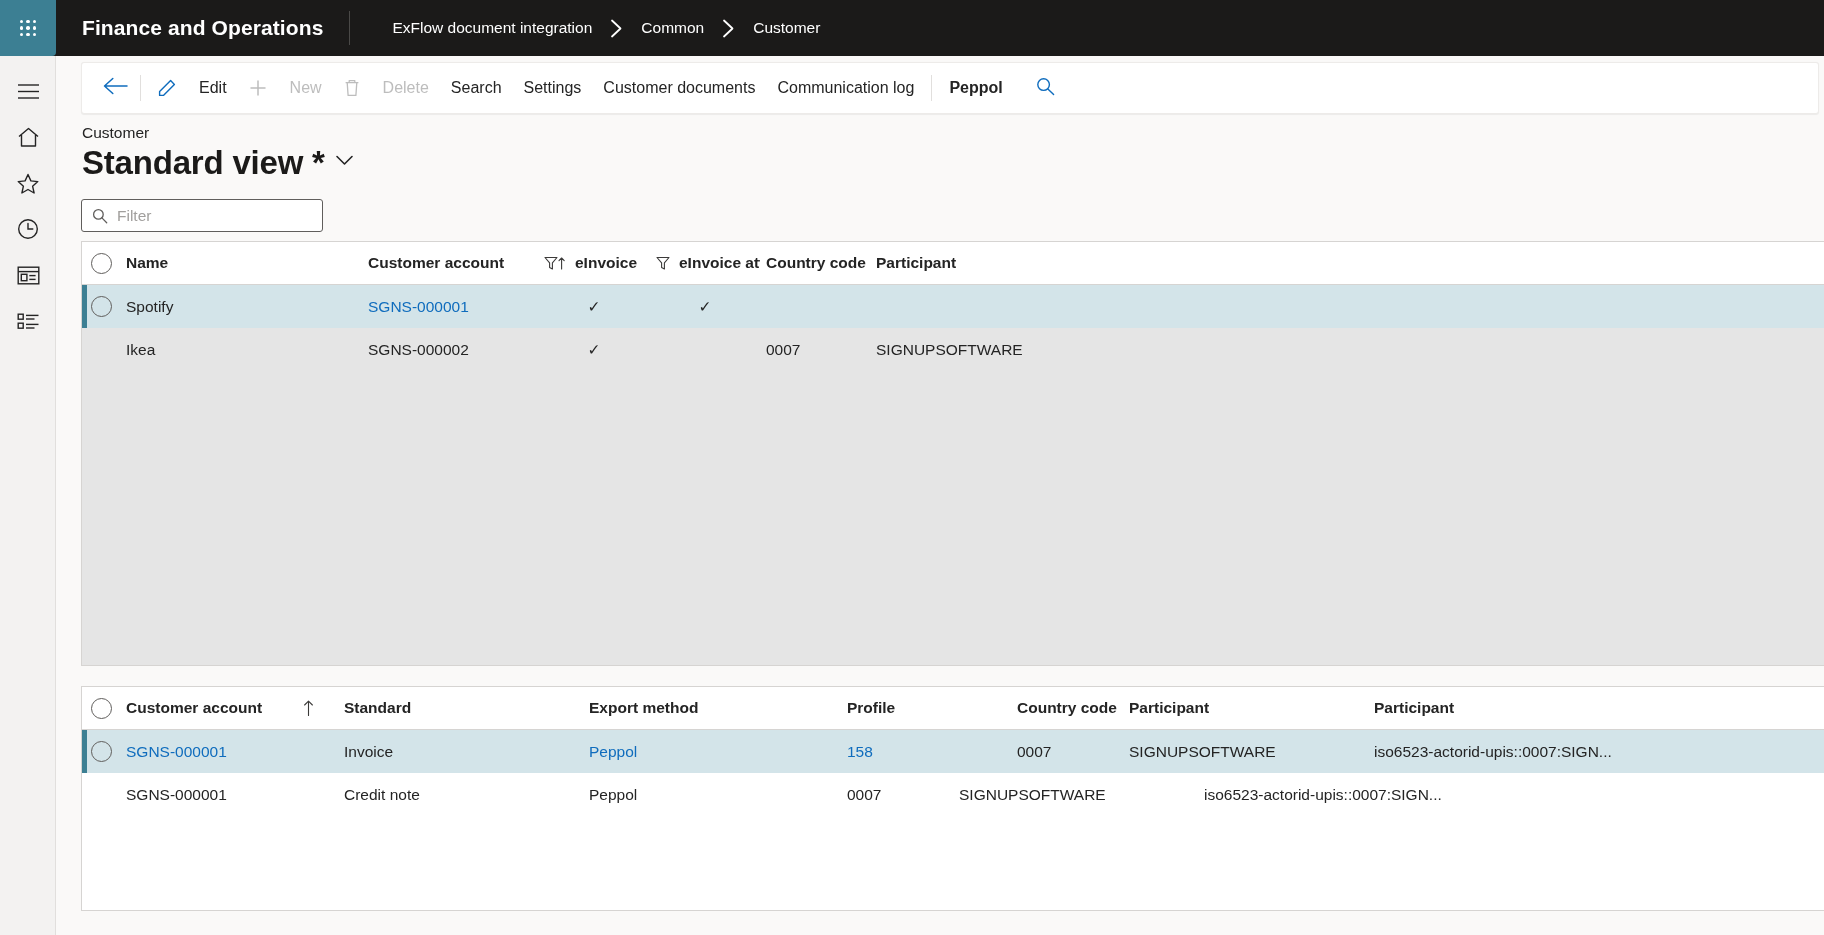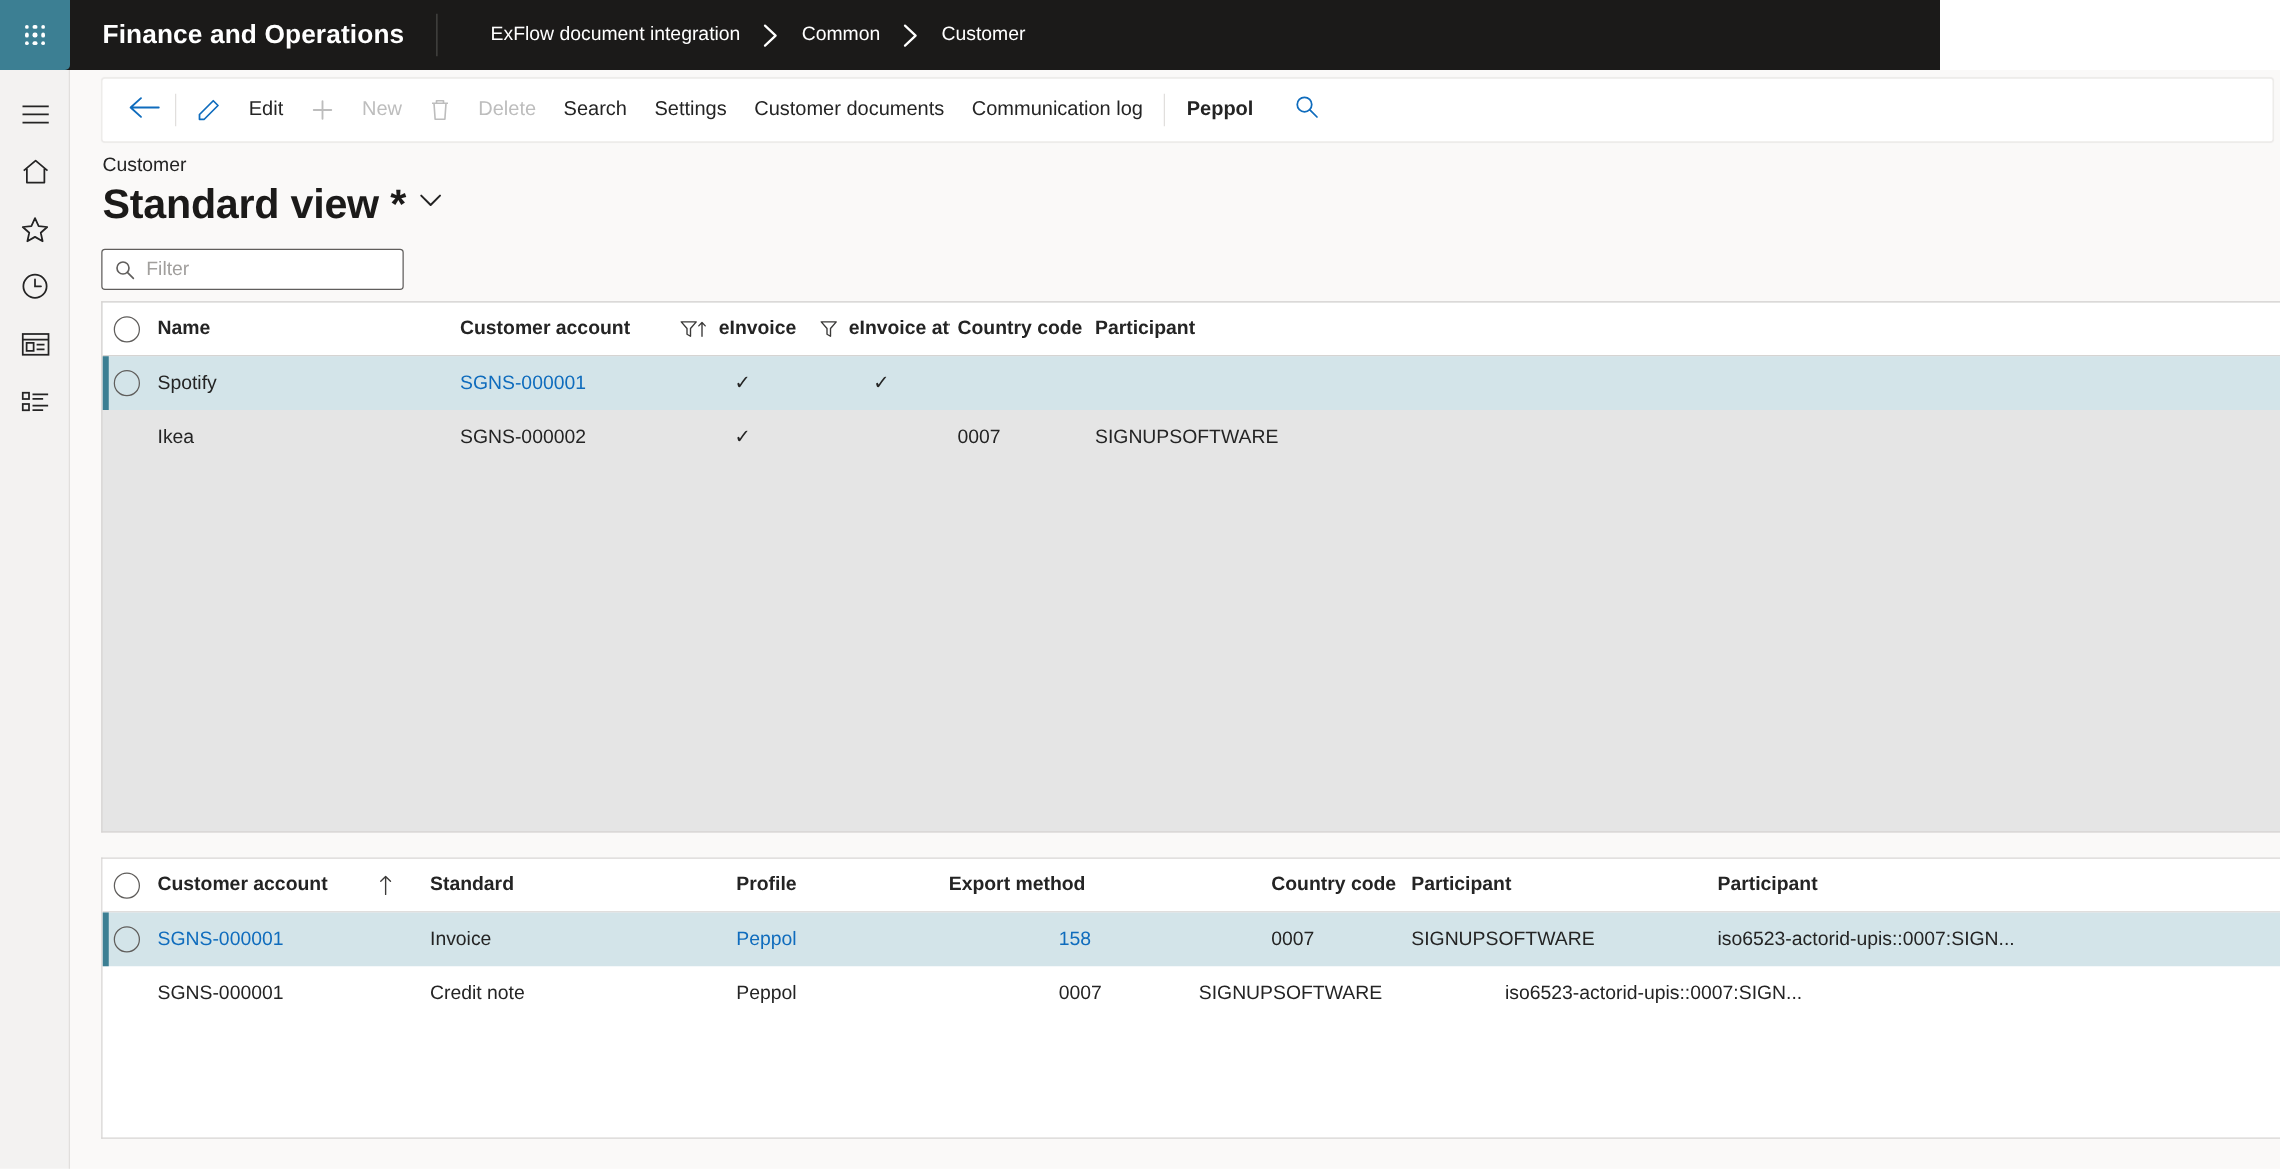--- a/index.html
+++ b/index.html
@@ -7,21 +7,21 @@
     width: 1824px; height: 935px;
     font-family: "Liberation Sans", sans-serif;
     background: #ffffff;
     overflow: hidden;
     -webkit-font-smoothing: antialiased;
   }
 
   
   .topbar {
     position: absolute; top: 0; left: 0;
-    width: 1552px; height: 56px;
+    width: 1824px; height: 56px;
     background: #1b1a19;
     display: flex; align-items: center;
   }
   .waffle {
     width: 56px; height: 56px;
     background: #3c7f93;
     display: flex; align-items: center; justify-content: center;
     border-radius: 0 0 4px 0;
     flex: none;
   }
@@ -474,25 +474,25 @@
         <span>Customer account</span>
         <span class="sortarrow" style="margin-left:auto;margin-right:18px">
           <svg width="11" height="17" viewBox="0 0 11 17">
               <path d="M5.5 15.5 V1.6 M1.6 5 L5.5 1.2 L9.4 5" stroke="#3b3a39" stroke-width="1.1" fill="none" stroke-linecap="round" stroke-linejoin="round"></path>
             </svg>
         </span>
       </div>
       <div class="cell hdr" style="width:245px">
         <span>Standard</span>
       </div>
+      <div class="cell hdr" style="width:258px">
+        <span>Export method</span>
+      </div>
       <div class="cell hdr" style="width:170px">
         <span>Profile</span>
-      </div>
-      <div class="cell hdr" style="width:258px">
-        <span>Export method</span>
       </div>
       <div class="cell hdr" style="width:112px">
         <span>Country code</span>
       </div>
       <div class="cell hdr" style="width:245px">
         <span>Participant</span>
       </div>
       <div class="cell hdr" style="width:300px">
         <span>Participant</span>
       </div>

